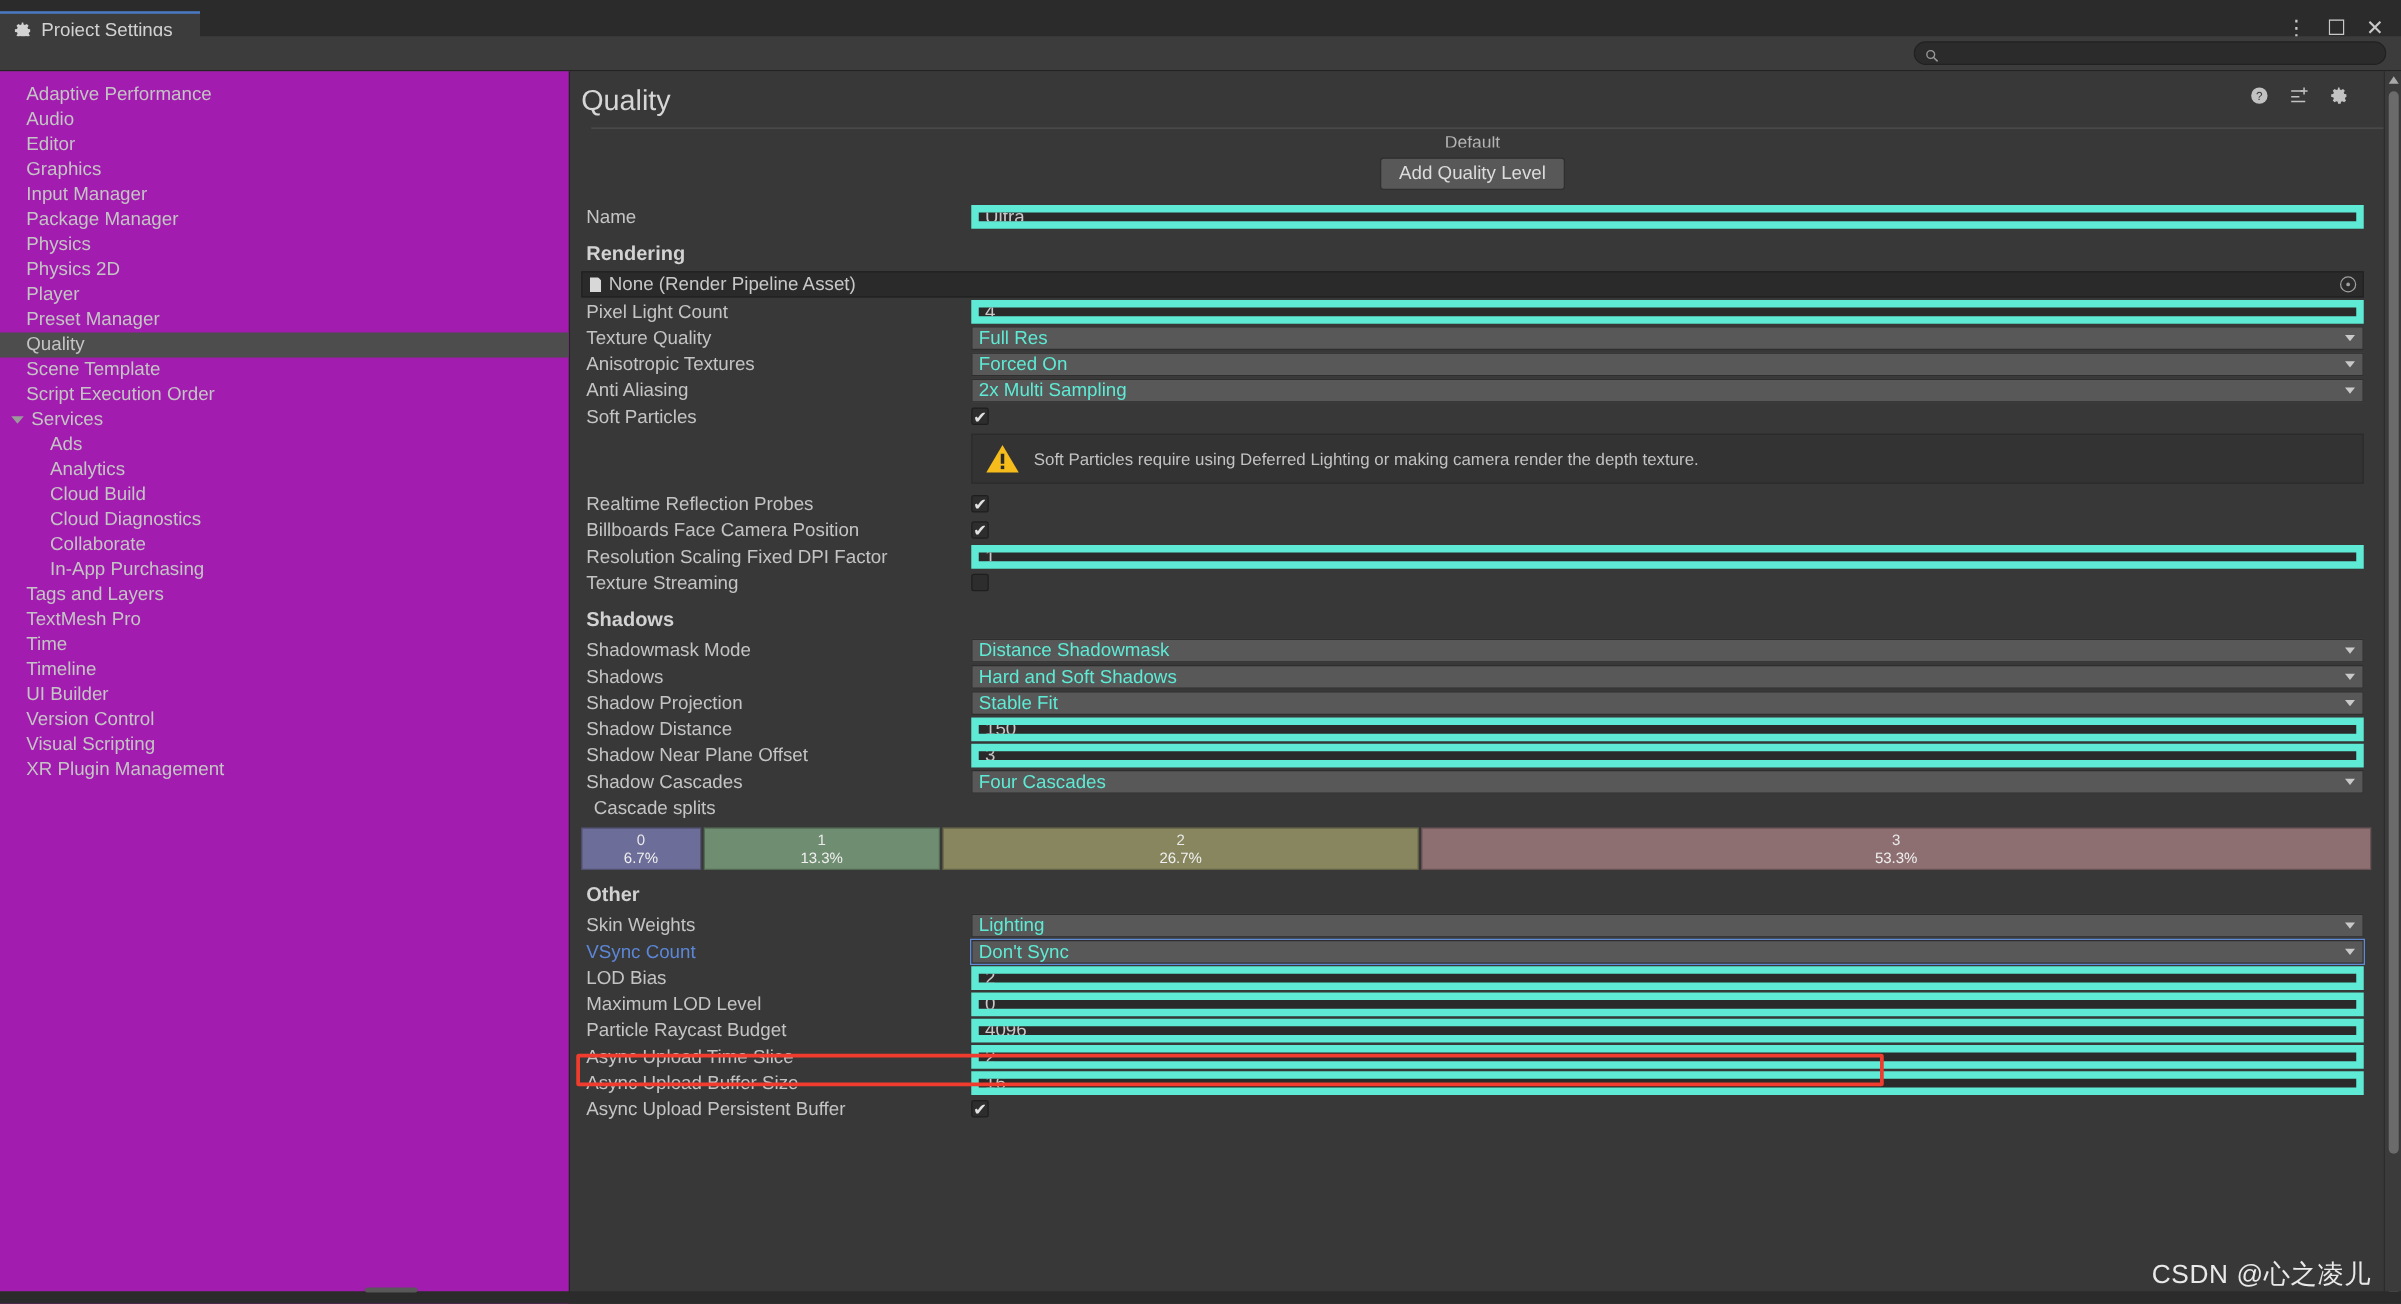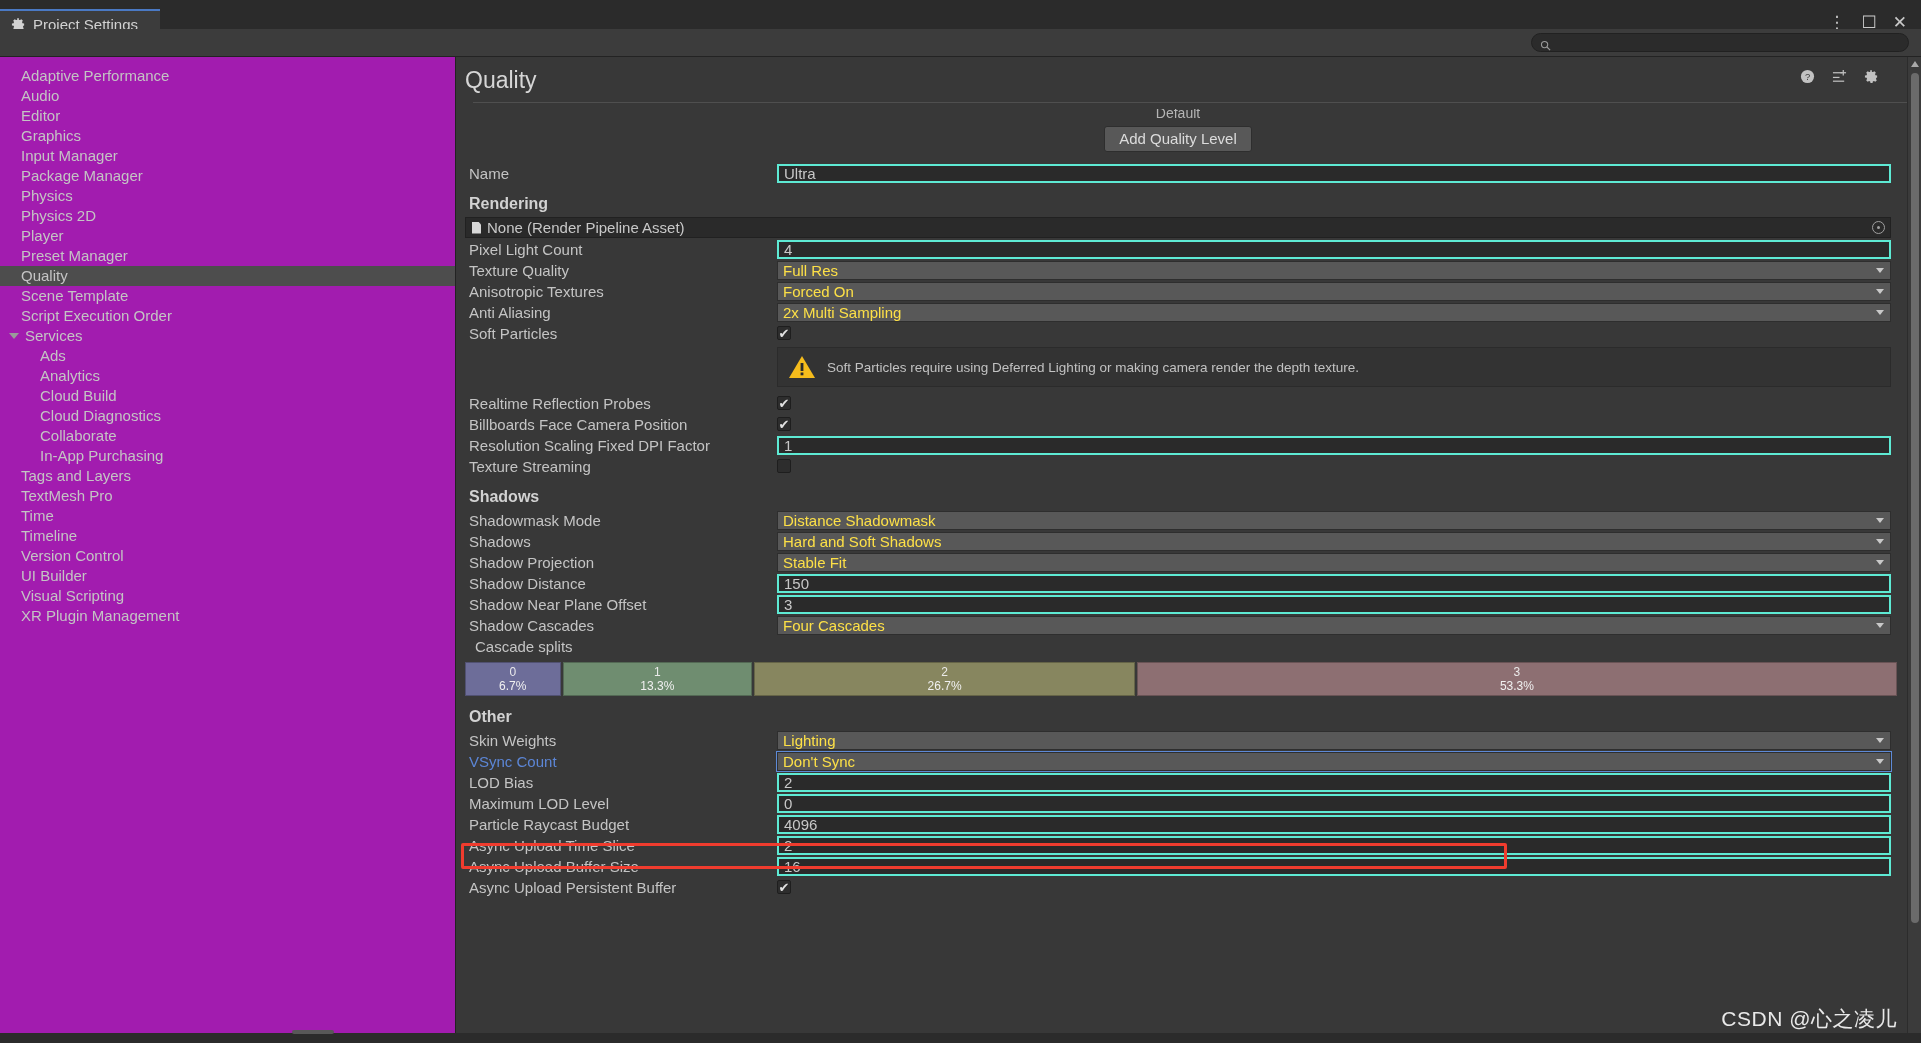--- a/index.html
+++ b/index.html
@@ -112,27 +112,27 @@
   .row { display: flex; align-items: center; height: 20px; margin-bottom: 1px; }
   .row .lbl {
     width: 312px; flex: 0 0 312px;
     color: #c4c4c4; font-size: 15px; padding-left: 4px;
     white-space: nowrap; overflow: hidden;
   }
   .row .lbl.indent { padding-left: 10px; }
   .field { flex: 1 1 auto; height: 19px; display: flex; align-items: center; }
 
   .txt {
-    width: 100%; height: 19px; background: #2a2a2a; border: 2px solid #5eead4;
+    width: 100%; height: 19px; background: #2a2a2a; border: 6px solid #5eead4;
     color: #c8c8c8; font-size: 15px; padding: 0 5px; font-family: inherit;
     outline: none;
   }
   .dd {
     width: 100%; height: 19px; background: #585858; border: 1px solid #2e2e2e;
-    color: #fde047; font-size: 15px; padding: 0 5px;
+    color: #5eead4; font-size: 15px; padding: 0 5px;
     display: flex; align-items: center; position: relative; cursor: pointer;
   }
   .dd .caret {
     position: absolute; right: 6px; width: 0; height: 0;
     border-left: 4px solid transparent; border-right: 4px solid transparent;
     border-top: 5px solid #c9c9c9;
   }
   .objfield {
     width: 100%; height: 21px; background: #2a2a2a; border: 1px solid #212121;
     color: #c8c8c8; font-size: 15px; display: flex; align-items: center;
@@ -317,24 +317,24 @@
     <div class="nav-item">
       <span>TextMesh Pro</span>
     </div>
     <div class="nav-item">
       <span>Time</span>
     </div>
     <div class="nav-item">
       <span>Timeline</span>
     </div>
     <div class="nav-item">
+      <span>UI Builder</span>
+    </div>
+    <div class="nav-item">
       <span>Version Control</span>
-    </div>
-    <div class="nav-item">
-      <span>UI Builder</span>
     </div>
     <div class="nav-item">
       <span>Visual Scripting</span>
     </div>
     <div class="nav-item">
       <span>XR Plugin Management</span>
     </div>
   </div>
 
 <div class="main">

